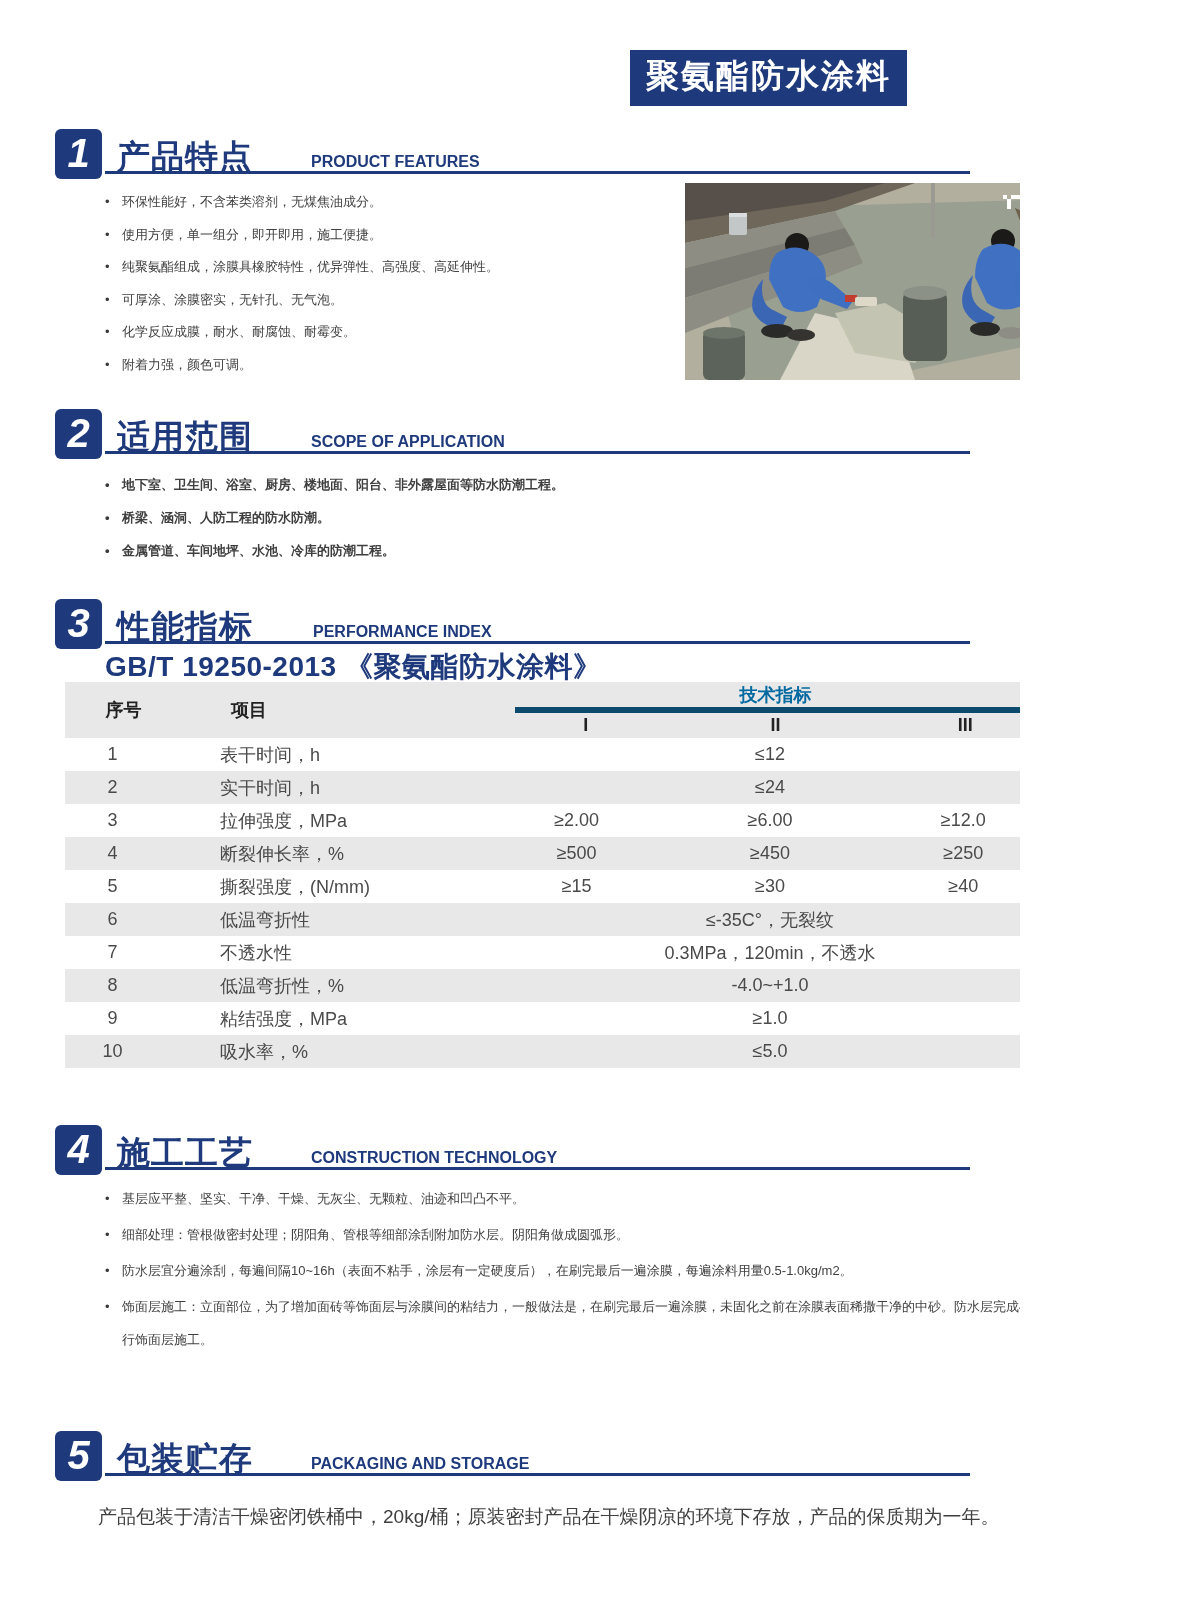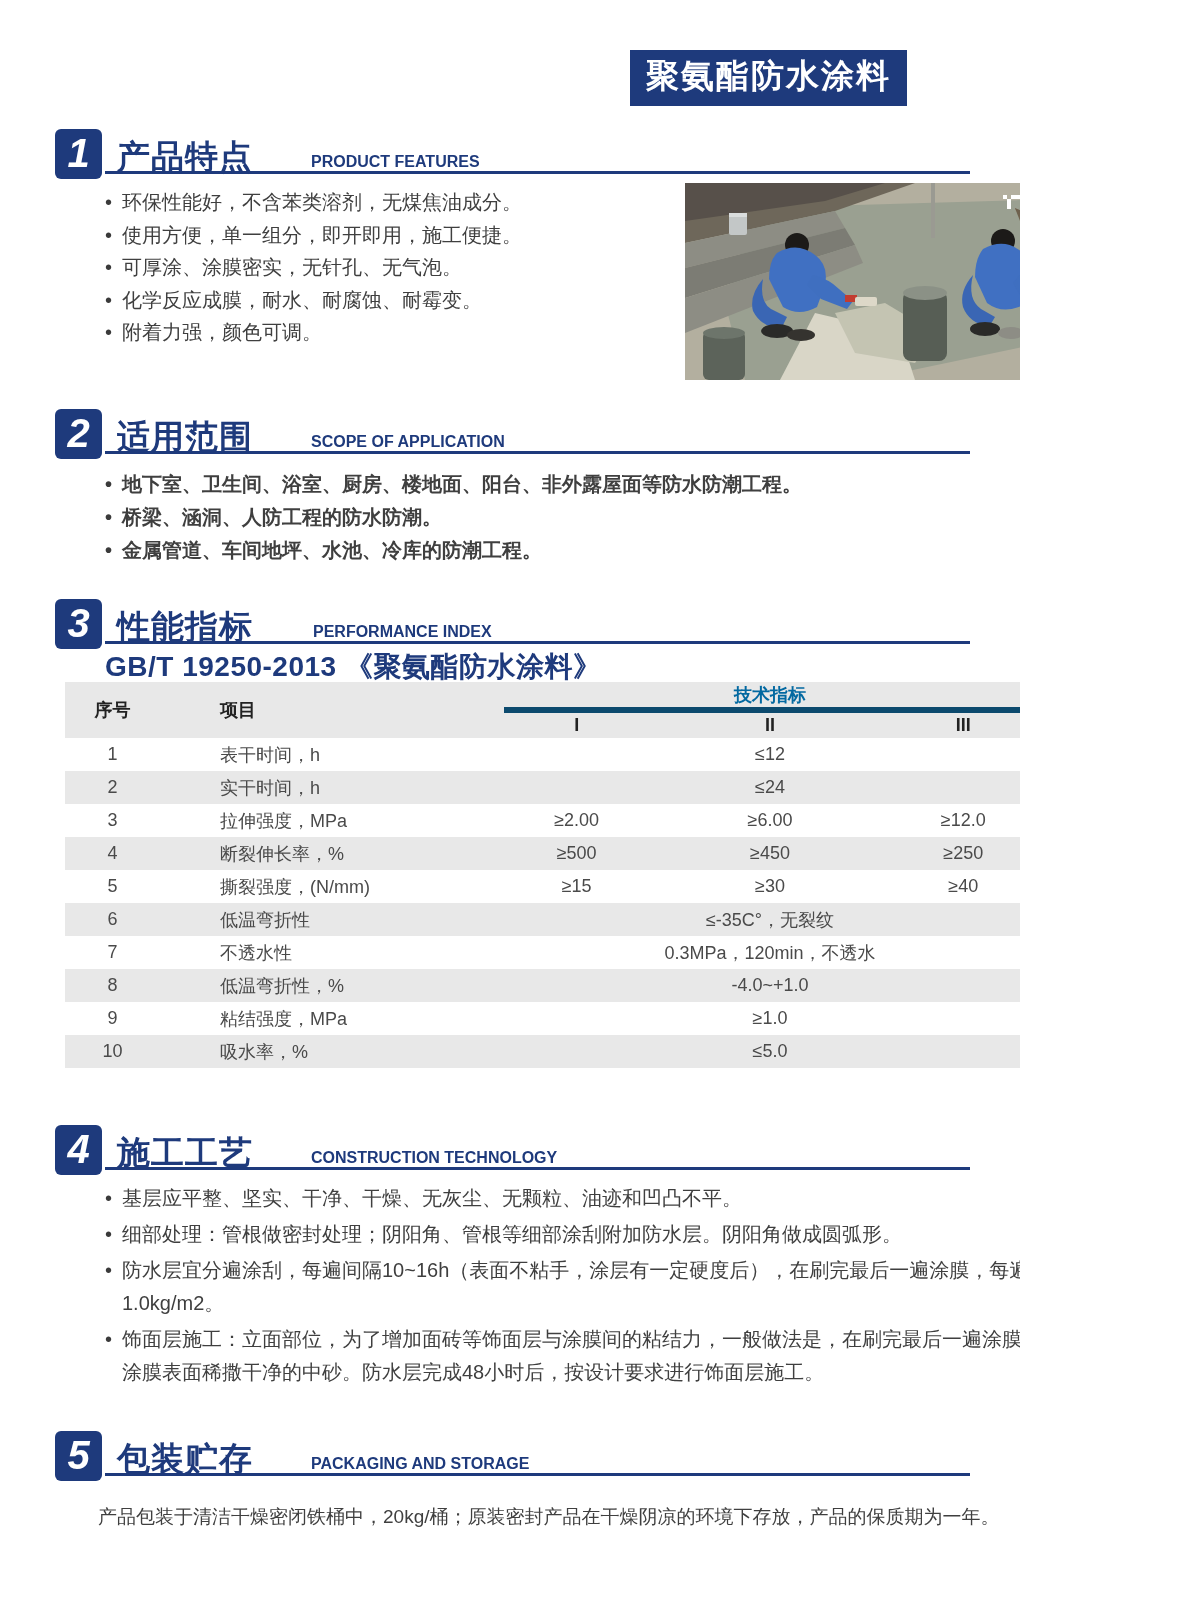--- a/index.html
+++ b/index.html
@@ -22,35 +22,35 @@
   .sec-line{position:absolute;left:50px;right:0;bottom:0;height:3px;background:var(--navy);}
   .badge{position:absolute;left:0;bottom:-5px;width:47px;height:50px;background:var(--navy);
     border-radius:6px;color:#fff;font-size:40px;font-weight:bold;font-style:italic;
     text-align:center;line-height:48px;}
   .sec-title{position:absolute;left:62px;bottom:1px;font-size:33px;font-weight:bold;
     color:var(--navy);letter-spacing:1px;line-height:1;}
   .sec-en{position:absolute;bottom:4px;font-size:16px;font-weight:bold;color:var(--navy);
     letter-spacing:0px;line-height:1;white-space:nowrap;}
 
   
-  .bullets{position:absolute;list-style:none;font-size:20px;color:var(--body-text);}
+  .bullets{position:absolute;list-style:none;font-size:13px;color:var(--body-text);}
   .bullets li{position:relative;padding-left:17px;}
   .bullets li::before{content:"•";position:absolute;left:0;top:0;color:#3a3a3a;}
   .bullets.s1 li{line-height:32.5px;}
   .bullets.s2 li{line-height:33px;font-weight:bold;}
   .bullets.s4 li{line-height:33px;margin-bottom:3px;}
 
   
   .standard{position:absolute;left:105px;top:648px;font-size:28px;font-weight:bold;
     color:var(--navy);letter-spacing:0.5px;}
 
   
   .perf-table{position:absolute;left:65px;top:682px;width:995px;font-size:18px;color:#4a4a4a;}
   .t-head{background:var(--row-gray);display:grid;
-    grid-template-columns:95px 320px 1fr 1fr 1fr;grid-template-rows:31px 25px;height:56px;}
+    grid-template-columns:95px 320px 1fr 1fr 1fr;grid-template-rows:31px 25px;height:56px;padding-left:11px;}
   .h-no{grid-row:1/3;display:flex;align-items:center;justify-content:center;
     font-weight:bold;color:#222;}
   .h-item{grid-row:1/3;display:flex;align-items:center;padding-left:60px;
     font-weight:bold;color:#222;}
   .h-tech{grid-column:3/6;grid-row:1;margin:0 24px;border-bottom:6px solid #0c4a6e;
     display:flex;align-items:center;justify-content:center;font-weight:bold;color:#0369a1;}
   .h-sub{grid-row:2;display:flex;align-items:center;justify-content:center;
     font-weight:bold;color:#222;}
   .t-row{display:grid;grid-template-columns:95px 320px 1fr 1fr 1fr;height:33px;
     align-items:center;}
@@ -78,20 +78,21 @@
     <div class="sec-line"></div>
     <div class="badge">1</div>
     <div class="sec-title">产品特点</div>
     <div class="sec-en" style="left:256px;">PRODUCT FEATURES</div>
   </div>
 
   <ul class="bullets s1" style="left:105px;top:186px;width:600px;">
 
   <li>环保性能好，不含苯类溶剂，无煤焦油成分。</li>
       <li>使用方便，单一组分，即开即用，施工便捷。</li>
+      <li>纯聚氨酯组成，涂膜具橡胶特性，优异弹性、高强度、高延伸性。</li>
       <li>可厚涂、涂膜密实，无针孔、无气泡。</li>
       <li>化学反应成膜，耐水、耐腐蚀、耐霉变。</li>
       <li>附着力强，颜色可调。</li>
     </ul>
 
   <div class="photo">
     <svg width="405" height="197" viewBox="0 0 405 197" xmlns="http://www.w3.org/2000/svg">
 
       <rect x="0" y="0" width="405" height="197" fill="#b3af9f"></rect>
 

